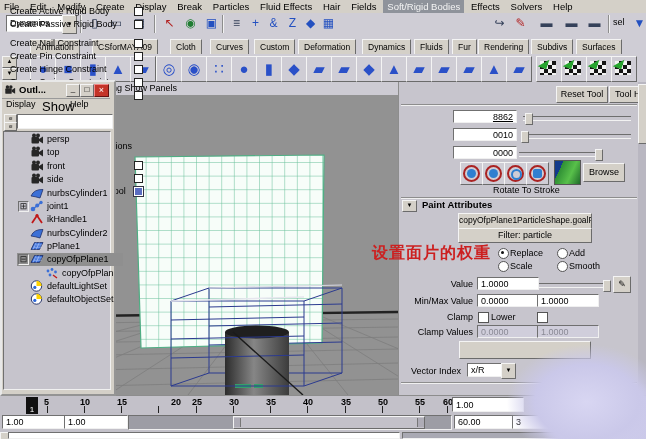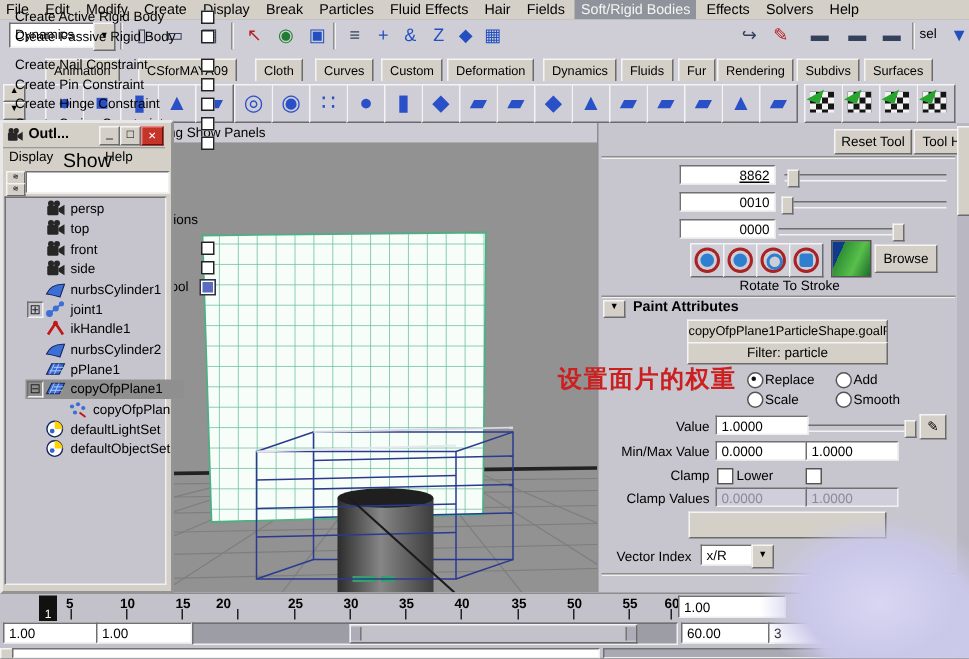--- a/index.html
+++ b/index.html
@@ -540,21 +540,21 @@
   </div>
 
   <div id="annotation" class="abs">设置面片的权重</div>
 
   <div id="timeline" class="abs">
     <div class="abs" style="left:26px;top:1px;width:12px;height:17px;background:#111;color:#fff;
          font-size:8px;text-align:center;line-height:26px;">1</div>
     <span class="tick" style="left:44px;">5</span>
     <span class="tick" style="left:80px;">10</span>
     <span class="tick" style="left:117px;">15</span>
-    <span class="tick" style="left:144px;">20</span>
+    <span class="tick" style="left:171px;">20</span>
     <span class="tick" style="left:192px;">25</span>
     <span class="tick" style="left:229px;">30</span>
     <span class="tick" style="left:266px;">35</span>
     <span class="t tick" style="left:303px;">40</span>
     <span class="tick" style="left:341px;">35</span>
     <span class="tick" style="left:378px;">50</span>
     <span class="tick" style="left:415px;">55</span>
     <span class="tick" style="left:443px;">60</span>
     <span class="tickmark" style="left:47px;"></span>
     <span class="tickmark" style="left:84px;"></span>

